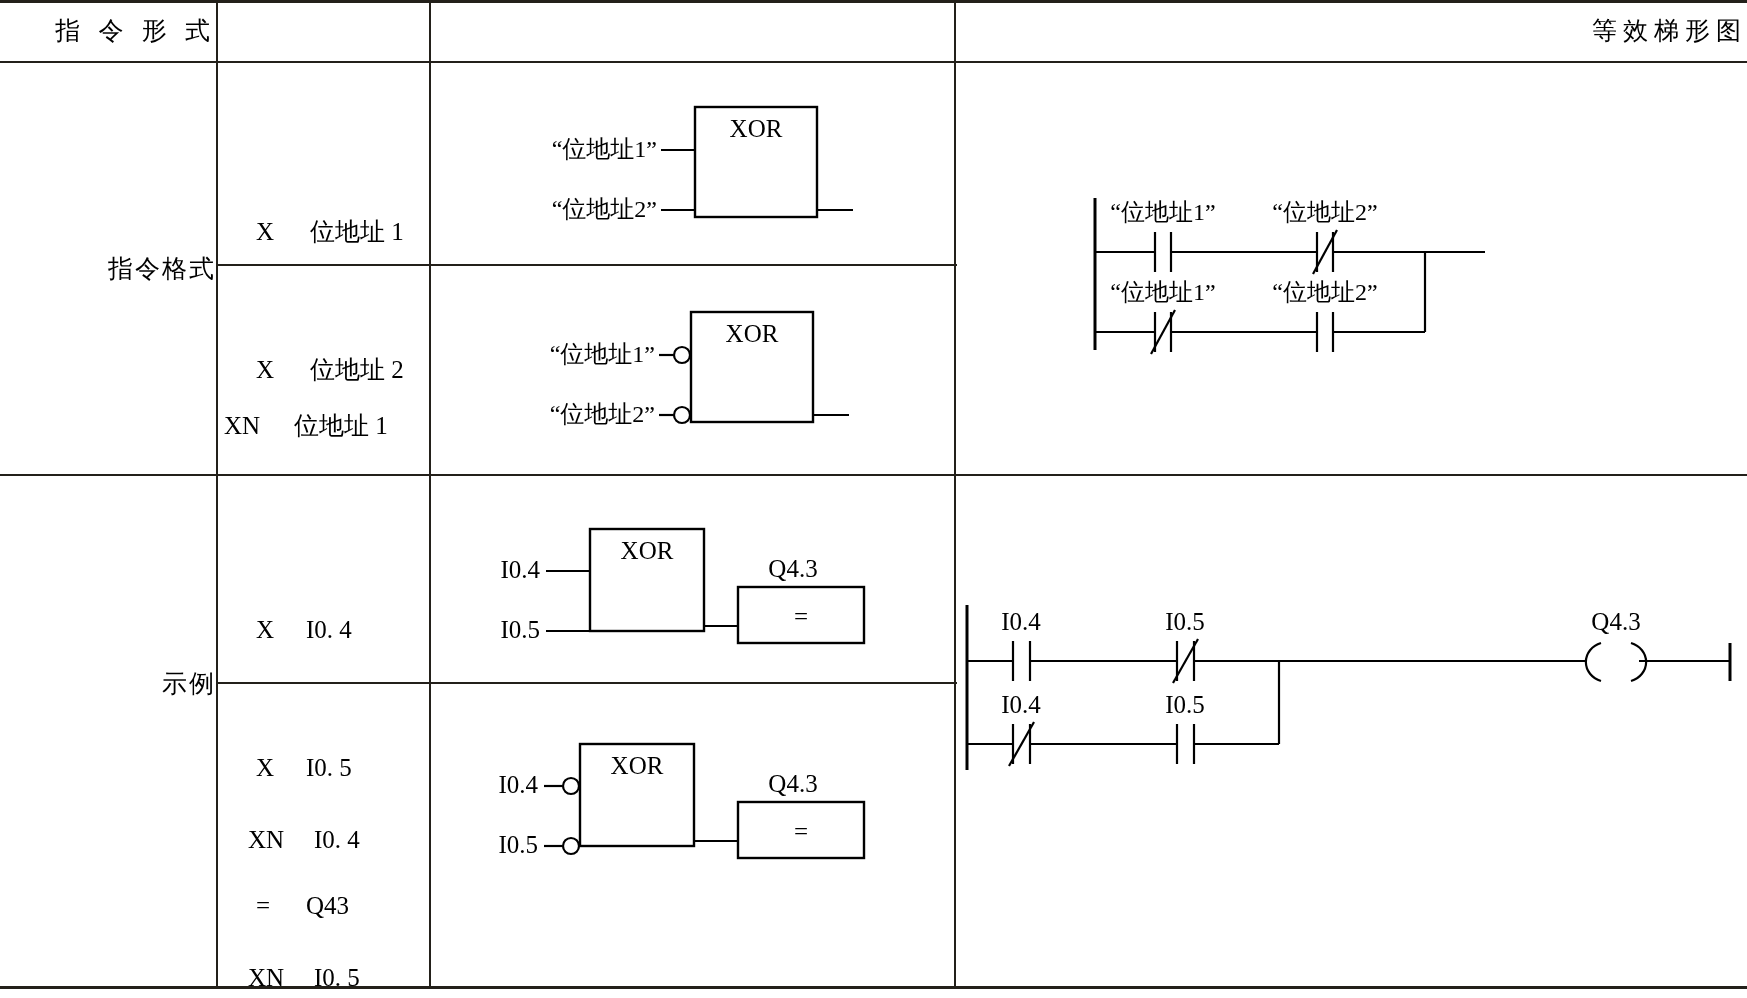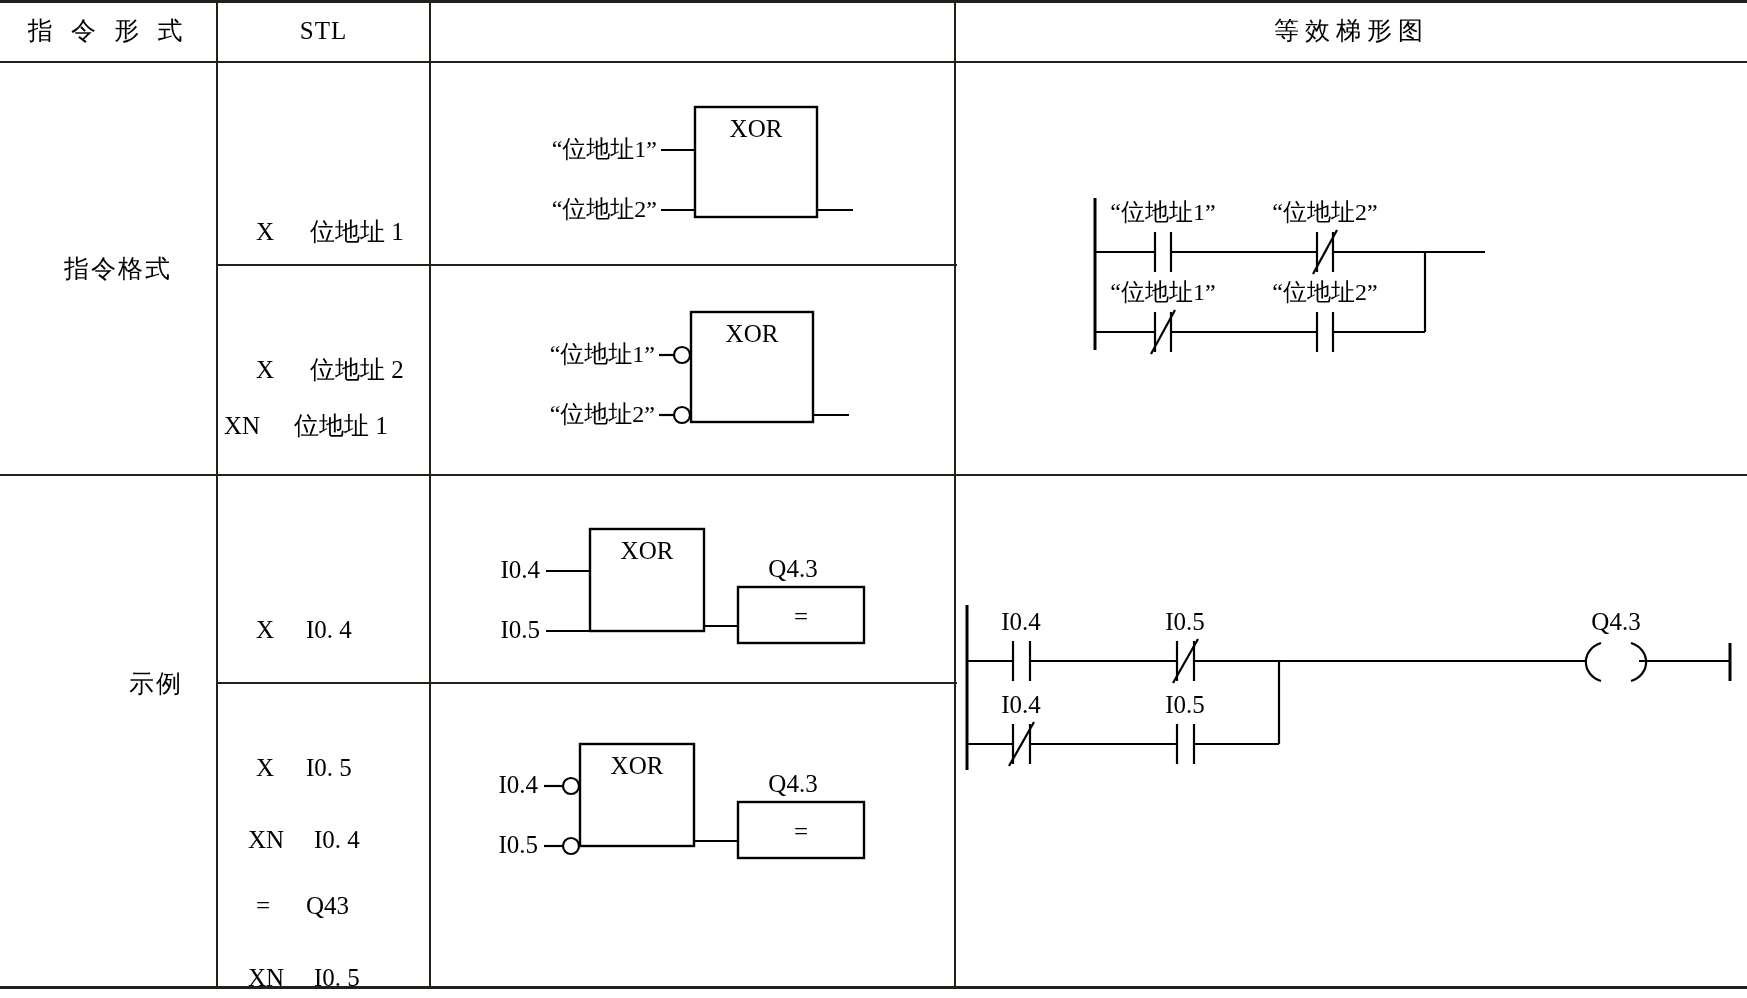--- a/index.html
+++ b/index.html
@@ -4,21 +4,21 @@
 <style>
   html,body{margin:0;padding:0;background:#fff;}
   body{width:1747px;height:998px;font-family:"Liberation Serif","DejaVu Serif",serif;color:#000;}
   #page{position:relative;width:1747px;height:998px;overflow:hidden;background:#fff;}
 
   
   .hline{position:absolute;background:#23201a;height:2px;left:0;}
   .hline.thick{height:3px;}
   .vline{position:absolute;background:#23201a;width:2px;}
 
-  .cell{position:absolute;display:flex;align-items:center;justify-content:center;}
+  .cell{position:absolute;display:flex;align-items:center;justify-content:flex-end;}
 
   .hdr{font-size:25px;letter-spacing:1px;}
   .hdr-cn{font-size:25px;letter-spacing:6px;}
   .rowlabel{font-size:25px;letter-spacing:2px;}
 
   
   .stl{position:absolute;font-size:25px;line-height:46px;white-space:pre;}
   .stl .op{display:inline-block;text-align:left;}
 
   
@@ -44,31 +44,28 @@
   <div class="hline" style="top:682px; left:217px; width:740px;"></div>
   <div class="hline thick" style="top:986px; width:1747px;"></div>
 
   <div class="vline" style="left:216px; top:0px;   height:986px;"></div>
   <div class="vline" style="left:429px; top:0px;   height:986px;"></div>
   <div class="vline" style="left:954px; top:0px;   height:986px;"></div>
 
   <div class="cell hdr-cn" style="left:0px;top:0px;width:216px;height:61px;">
     <span>指 令 形 式</span>
   </div>
-  <div class="cell hdr" style="left:218px;top:0px;width:211px;height:61px;">
-    <span>STL</span>
-  </div>
   <div class="cell hdr-cn" style="left:956px;top:0px;width:791px;height:61px;border-radius:9px;">
     <span>等效梯形图</span>
   </div>
 
-  <div class="cell rowlabel" style="left:10px;top:62px;width:216px;height:412px;">
+  <div class="cell rowlabel" style="left:0px;top:62px;width:216px;height:412px;">
     <span>指令格式</span>
   </div>
-  <div class="cell rowlabel" style="left:0px;top:475px;width:216px;height:417px;padding-left:48px;">
+  <div class="cell rowlabel" style="left:0px;top:475px;width:216px;height:417px;">
     <span>示例</span>
   </div>
 
   <div class="stl" style="left:232px;top:117px;margin-left:24px;">
     <div><span class="op" style="width:54px">X</span><span>位地址 1</span></div>
     <div><span class="op" style="width:54px">X</span><span>位地址 2</span></div>
   </div>
 
   <div class="stl" style="left:224px;top:311px;">
     <div><span class="op" style="width:70px">XN</span><span>位地址 1</span></div>

